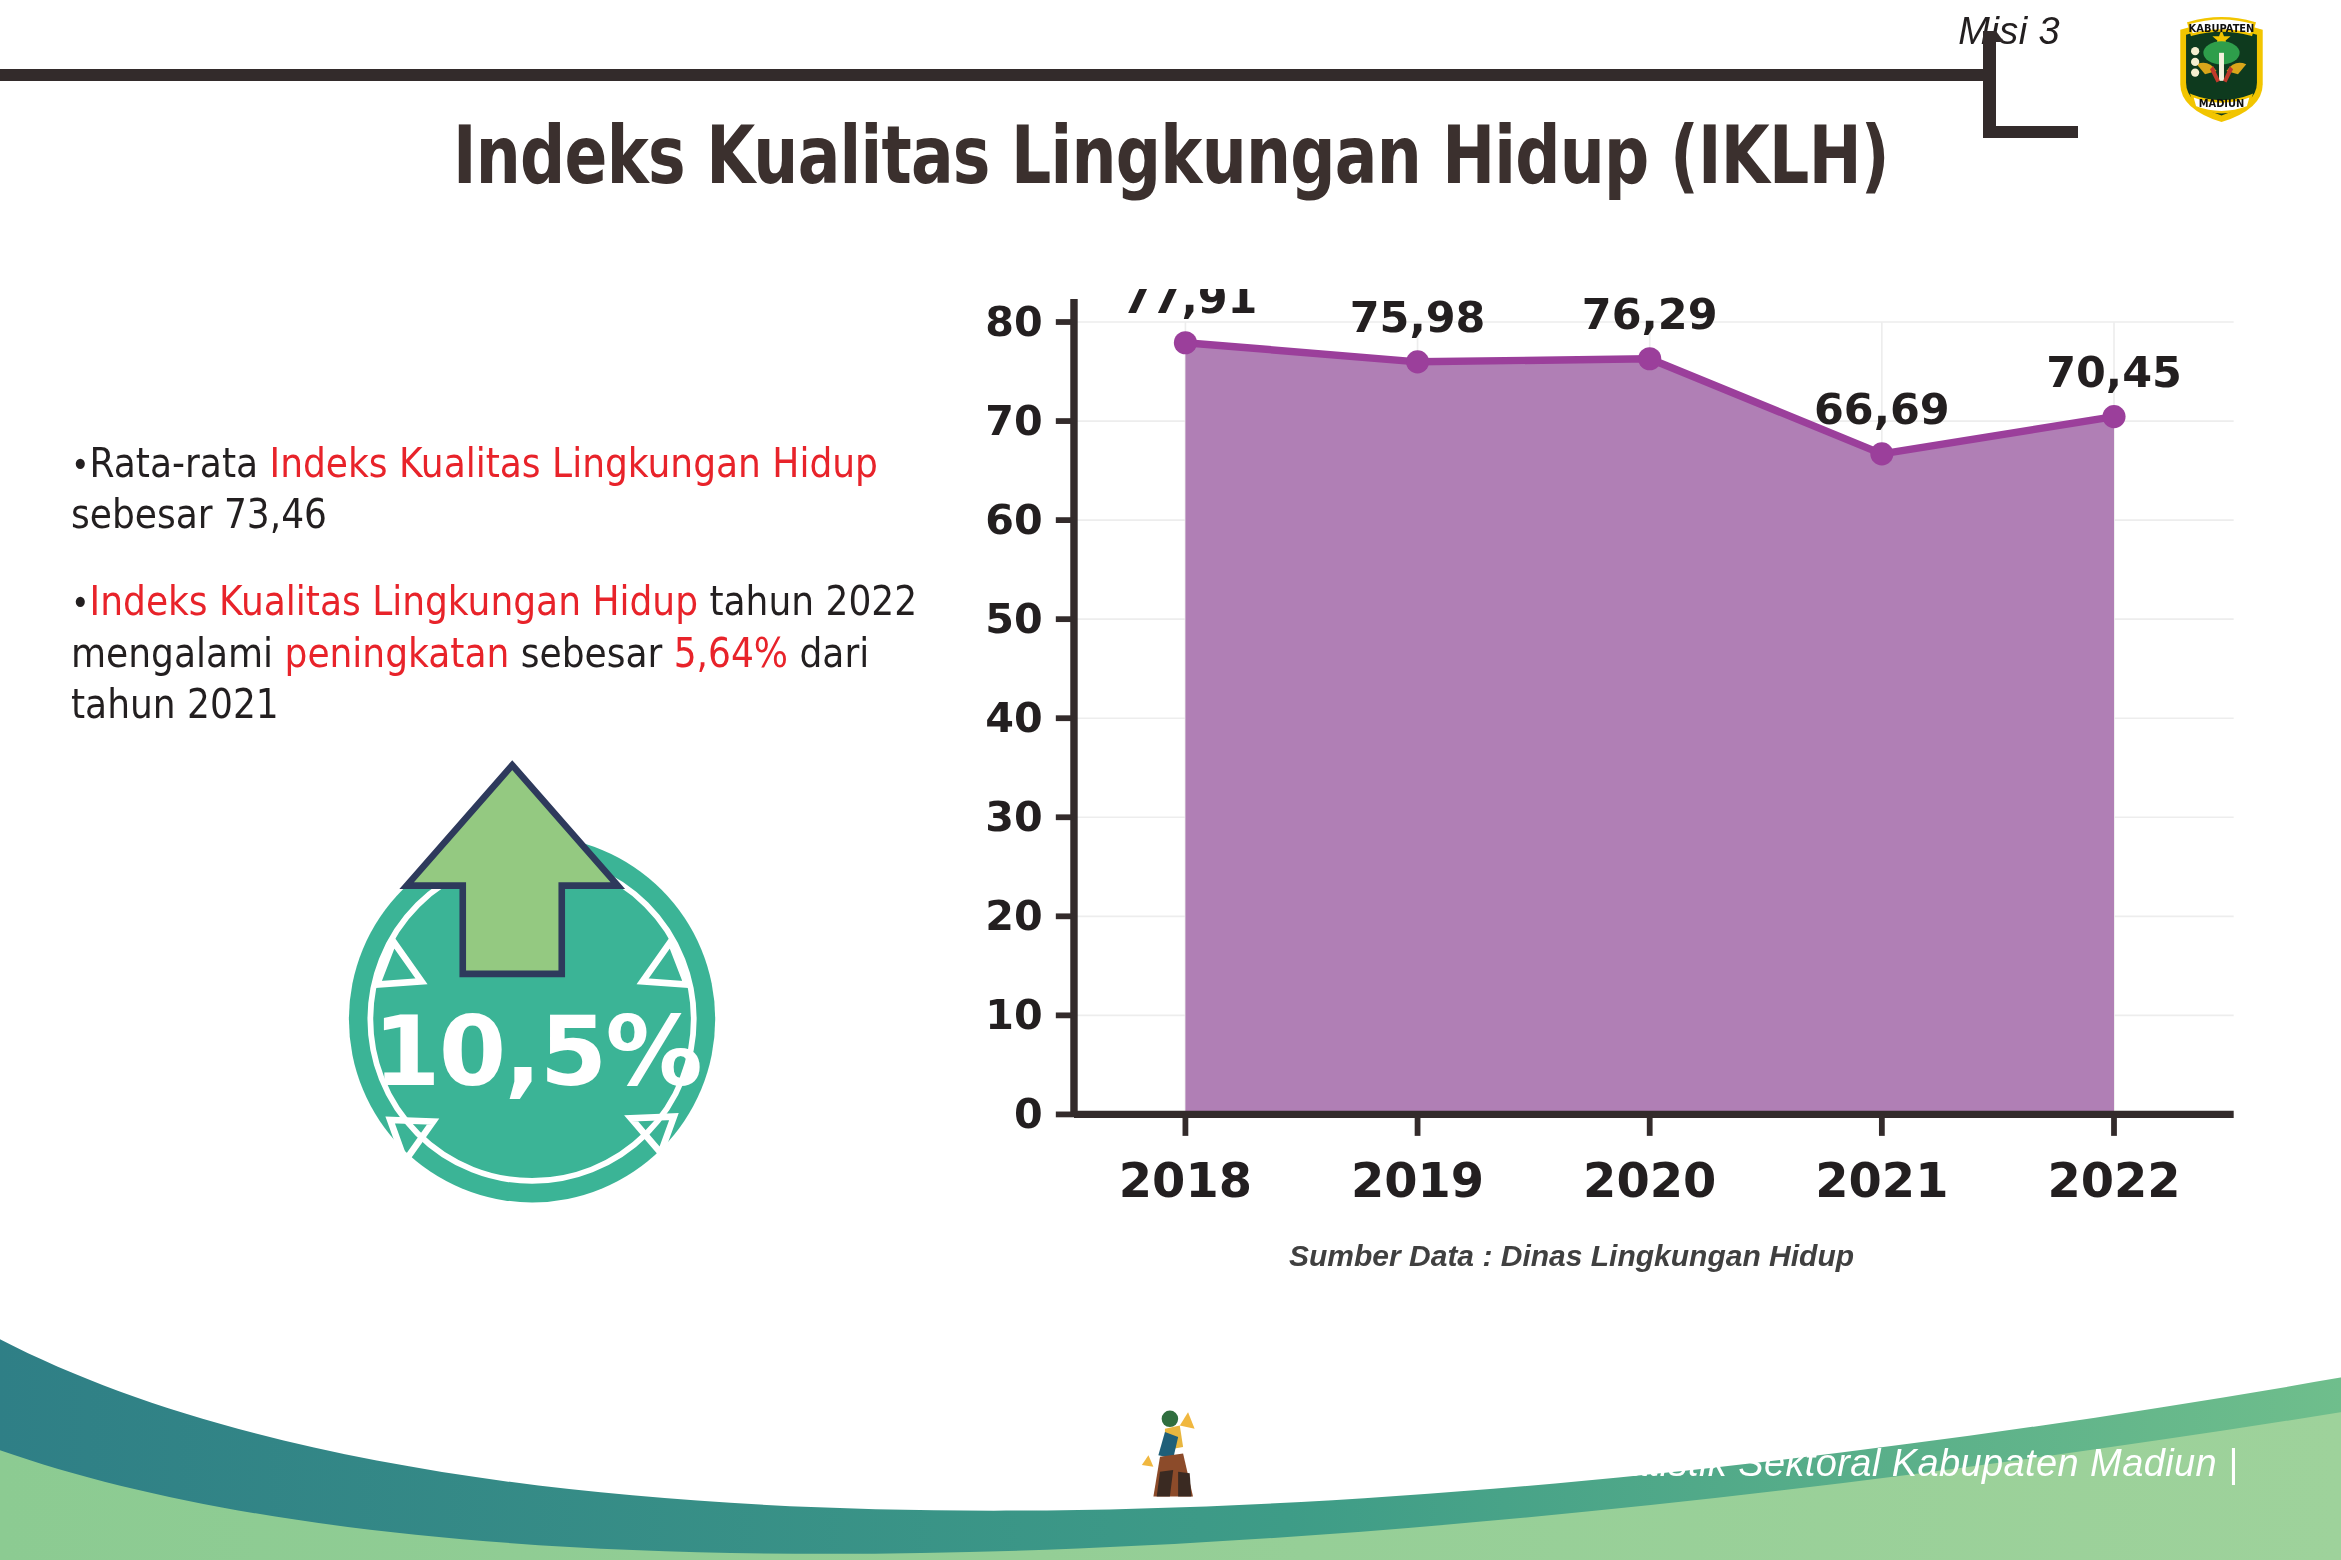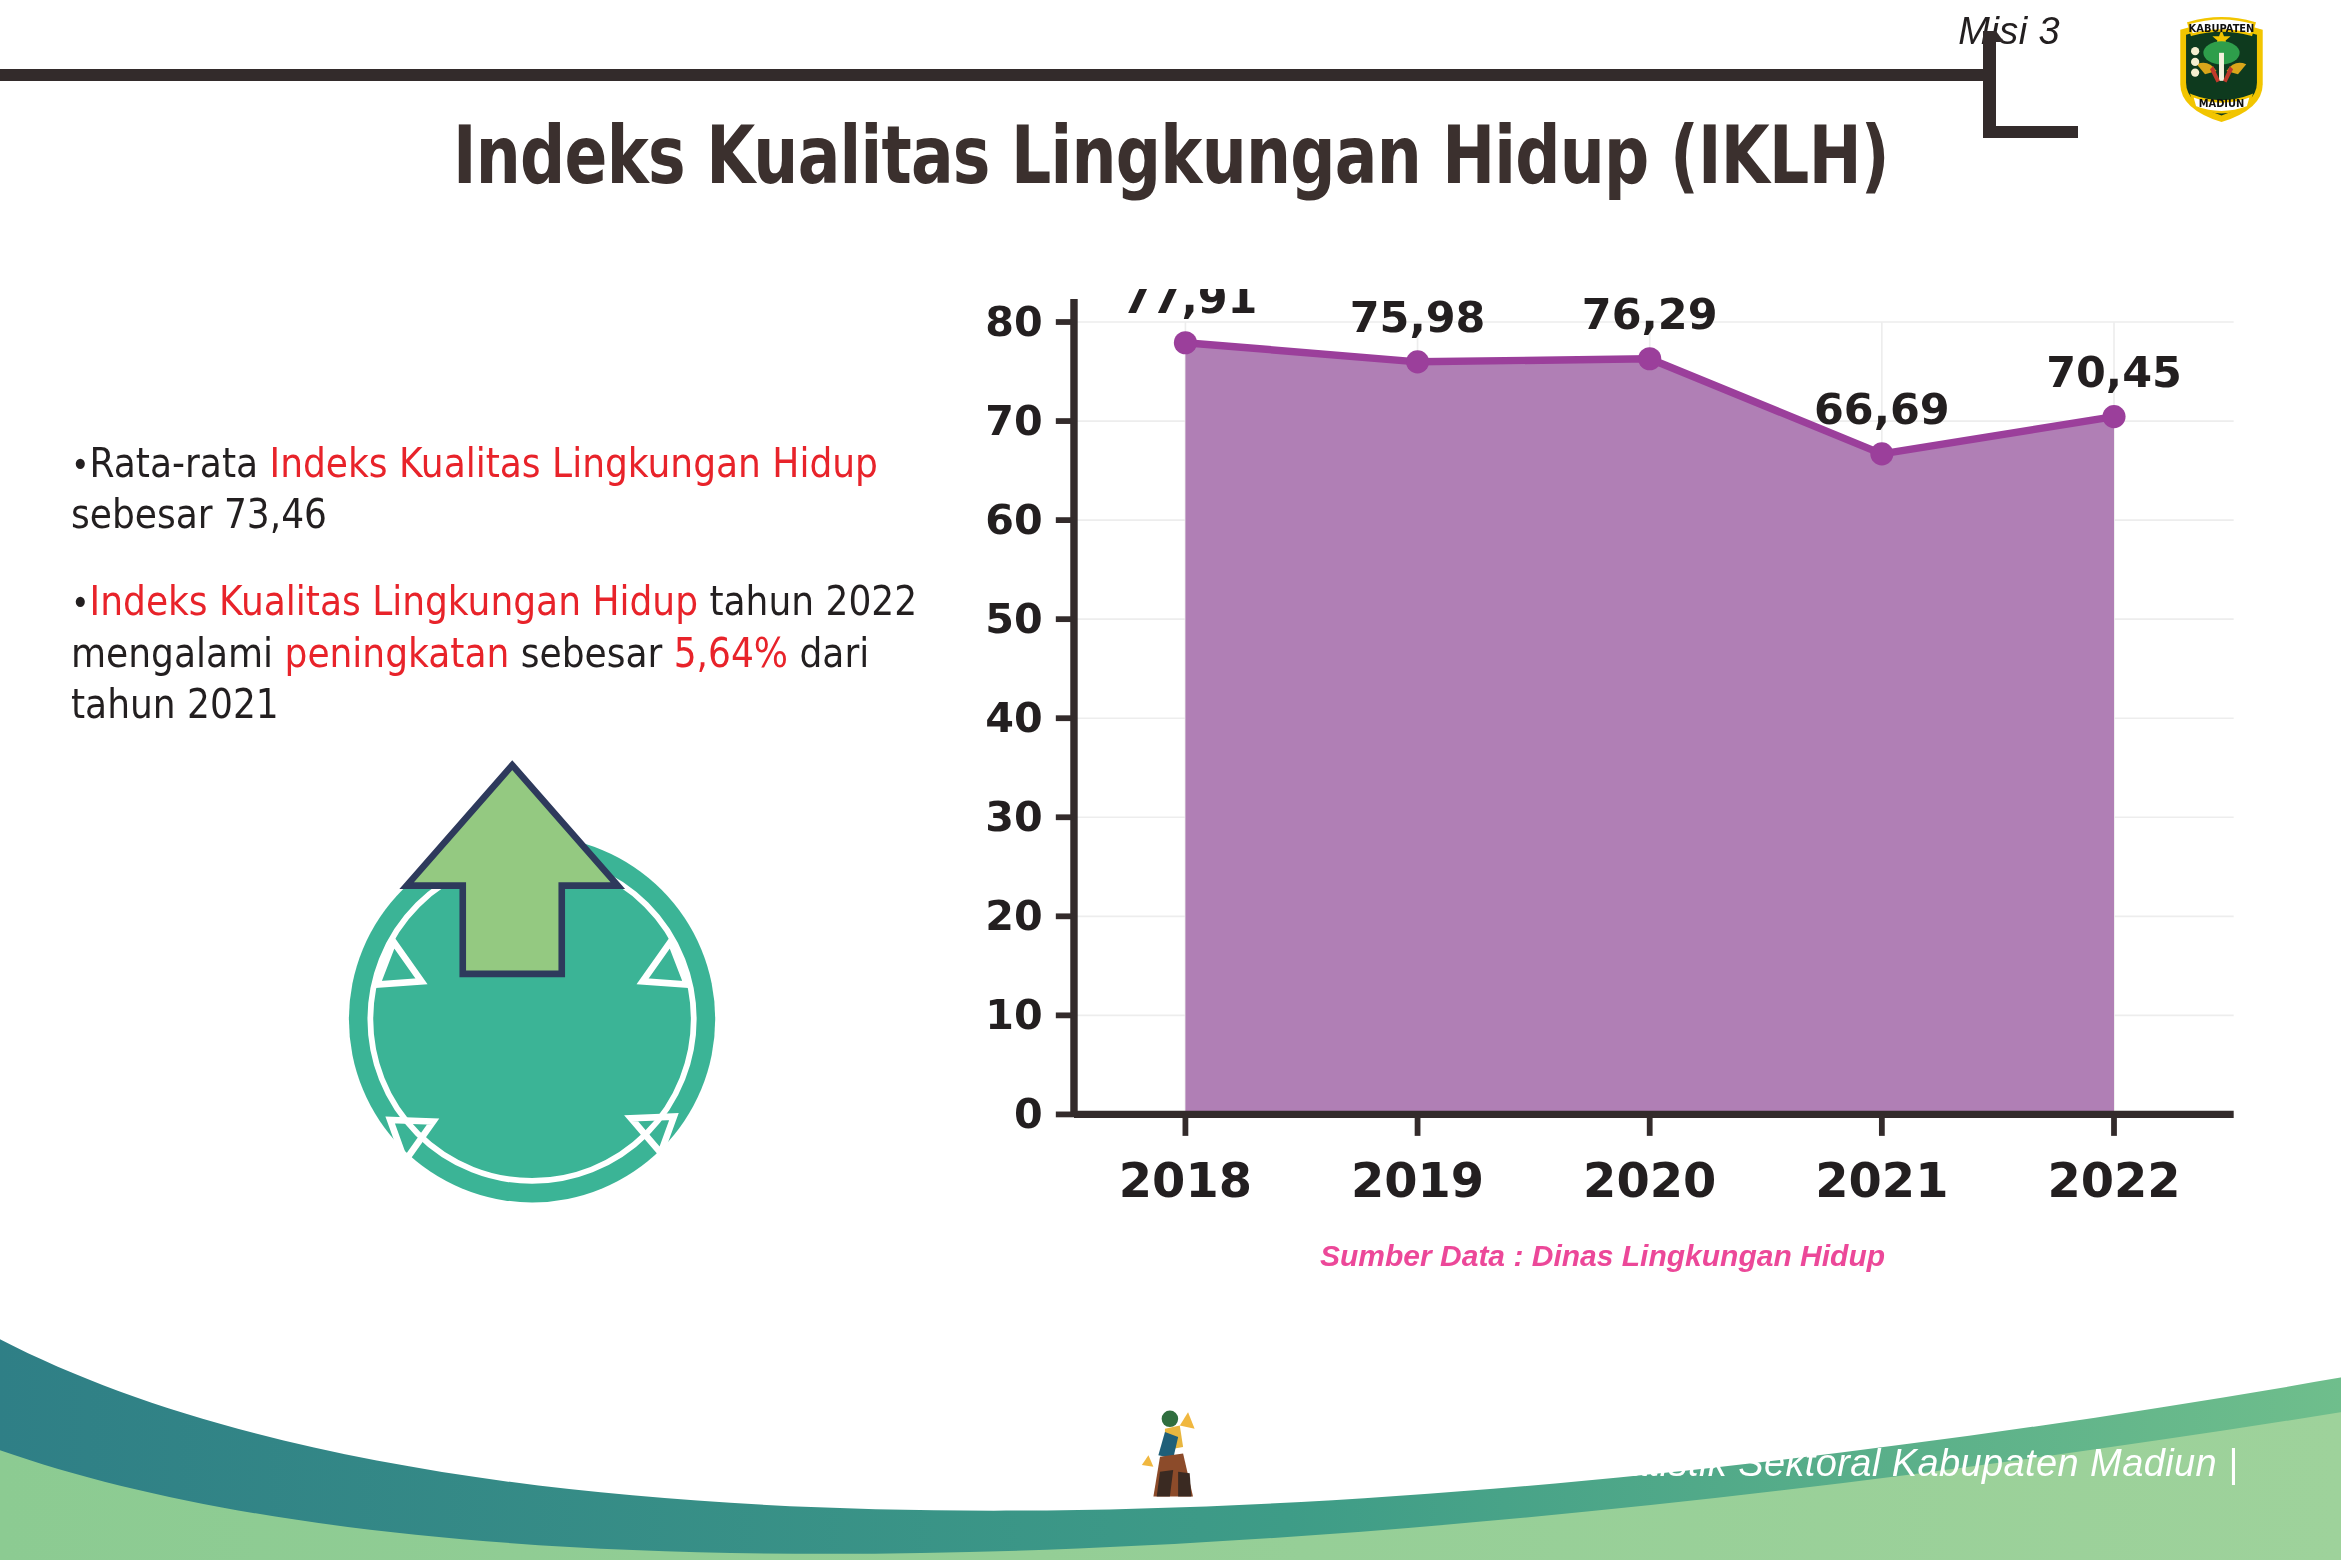--- a/index.html
+++ b/index.html
@@ -92,23 +92,22 @@
     font-weight:bold;
     fill:#231f20;
   }
   .ylabel { font-size:50px; text-anchor:end; }
   .xlabel { font-size:58px; text-anchor:middle; }
   .dlabel { font-size:52px; text-anchor:middle; }
   .source {
     position:absolute; left:339px; top:950px;
     font-family:"Liberation Sans", sans-serif;
     font-weight:bold; font-style:italic;
-    font-size:30px; color:#ec4899;
+    font-size:30px; color:#404040;
     white-space:nowrap;
-    margin-left:31px;
   }
 
   
   .footer { position:absolute; left:0; bottom:0; width:2342px; height:273px; }
   .footer-text {
     position:absolute; left:1210px; bottom:76px;
     font-family:"Liberation Sans", sans-serif;
     font-style:italic;
     font-size:38px;
     color:#ffffff;
@@ -168,20 +167,21 @@
       <circle cx="264" cy="330" r="222" fill="#3BB496"></circle>
       <circle cx="264" cy="330" r="196" fill="none" stroke="#FFFFFF" stroke-width="7"></circle>
 
       <path d="M124 275 L124 168 L56 168 L184 22 L312 168 L244 168 L244 275 Z" transform="translate(56,0)" fill="#94C981" stroke="#2E3A5C" stroke-width="8" stroke-linejoin="miter"></path>
 
       <path d="M96 236 L130 284 L76 288 Z" fill="none" stroke="#FFFFFF" stroke-width="8"></path>
       <path d="M432 236 L398 284 L452 288 Z" fill="none" stroke="#FFFFFF" stroke-width="8"></path>
       <path d="M110 502 L144 454 L92 452 Z" fill="none" stroke="#FFFFFF" stroke-width="8"></path>
       <path d="M420 492 L384 450 L436 448 Z" fill="none" stroke="#FFFFFF" stroke-width="8"></path>
     </svg>
+    <div class="badge-pct">10,5%</div>
   </div>
 
   <div class="chart">
     <svg class="chart-svg" id="chart-svg" width="1321" height="1007" viewBox="0 0 1600 1220">
         <line x1="150" y1="1000" x2="1555" y2="1000" stroke="#EDEDED" stroke-width="2"></line>
         <line x1="150" y1="880" x2="1555" y2="880" stroke="#EDEDED" stroke-width="2"></line>
         <line x1="150" y1="760" x2="1555" y2="760" stroke="#EDEDED" stroke-width="2"></line>
         <line x1="150" y1="640" x2="1555" y2="640" stroke="#EDEDED" stroke-width="2"></line>
         <line x1="150" y1="520" x2="1555" y2="520" stroke="#EDEDED" stroke-width="2"></line>
         <line x1="150" y1="400" x2="1555" y2="400" stroke="#EDEDED" stroke-width="2"></line>

